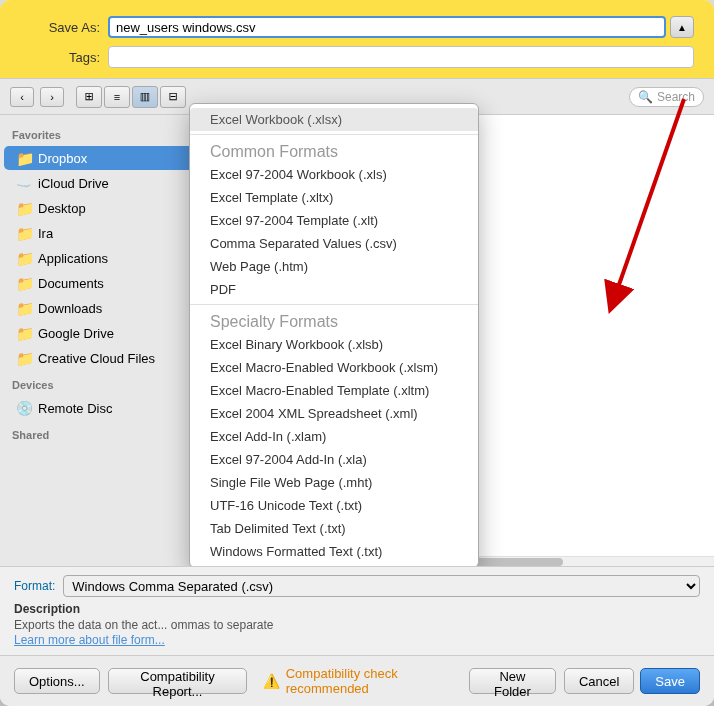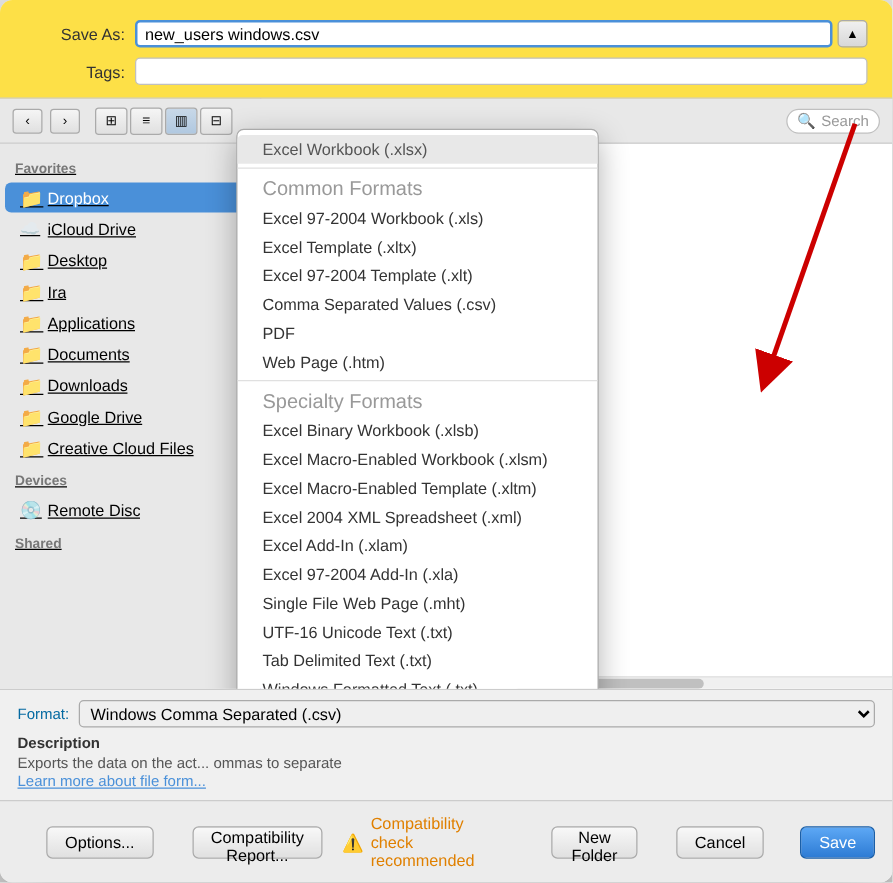--- a/index.html
+++ b/index.html
@@ -161,21 +161,20 @@
       color: #999;
     }
     
     .sidebar {
       width: 209px;
       background: #e8e8e8;
       border-right: 1px solid #8b5cf6;
       padding-top: 42px;
       overflow-y: auto;
       flex-shrink: 0;
-      text-decoration: underline;
     }
     .sidebar-section-label {
       font-size: 11px;
       font-weight: 700;
       color: #777;
       padding: 8px 12px 4px 12px;
       text-transform: capitalize;
     }
     .sidebar-item {
       display: flex;
@@ -288,21 +287,20 @@
       gap: 8px;
     }
     .btn {
       height: 26px;
       padding: 0 14px;
       border-radius: 5px;
       border: 1px solid #aaa;
       background: linear-gradient(to bottom, #f8f8f8, #e0e0e0);
       font-size: 13px;
       cursor: pointer;
-      margin-left: 23px;
     }
     .btn-primary {
       background: linear-gradient(to bottom, #5da8f5, #2d7bd4);
       border: 1px solid #1a5fa8;
       color: white;
     }
     .btn-group {
       display: flex;
       gap: 6px;
       align-items: center;
@@ -520,22 +518,22 @@
     </div>
 
     <div class="dropdown-overlay">
       <div class="dropdown-header-item">Excel Workbook (.xlsx)</div>
       <div class="dropdown-separator"></div>
       <div class="dropdown-item disabled">Common Formats</div>
       <div class="dropdown-item">Excel 97-2004 Workbook (.xls)</div>
       <div class="dropdown-item">Excel Template (.xltx)</div>
       <div class="dropdown-item">Excel 97-2004 Template (.xlt)</div>
       <div class="dropdown-item">Comma Separated Values (.csv)</div>
+      <div class="dropdown-item">Web Page (.htm)</div>
       <div class="dropdown-item">PDF</div>
-      <div class="dropdown-item">Web Page (.htm)</div>
       <div class="dropdown-separator"></div>
       <div class="dropdown-item disabled">Specialty Formats</div>
       <div class="dropdown-item">Excel Binary Workbook (.xlsb)</div>
       <div class="dropdown-item">Excel Macro-Enabled Workbook (.xlsm)</div>
       <div class="dropdown-item">Excel Macro-Enabled Template (.xltm)</div>
       <div class="dropdown-item">Excel 2004 XML Spreadsheet (.xml)</div>
       <div class="dropdown-item">Excel Add-In (.xlam)</div>
       <div class="dropdown-item">Excel 97-2004 Add-In (.xla)</div>
       <div class="dropdown-item">Single File Web Page (.mht)</div>
       <div class="dropdown-item">UTF-16 Unicode Text (.txt)</div>

